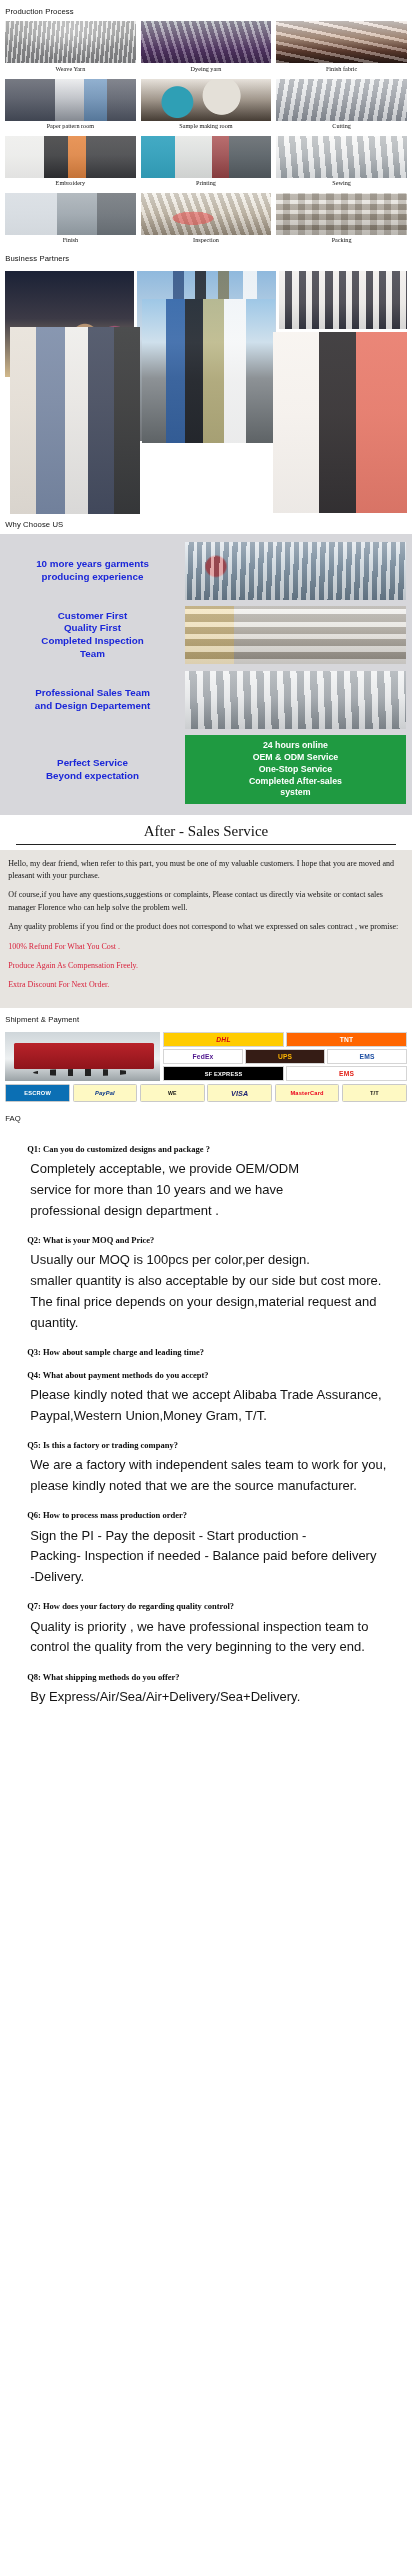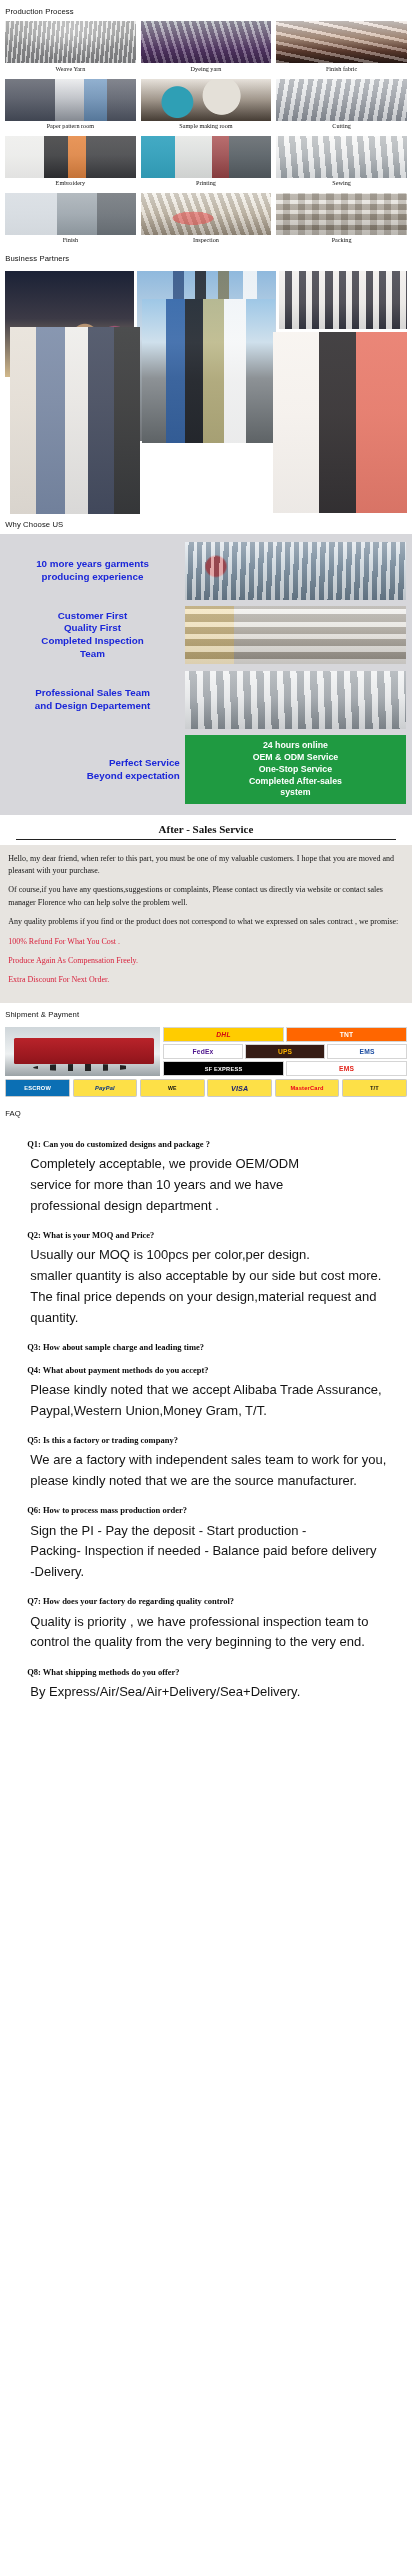--- a/index.html
+++ b/index.html
@@ -149,22 +149,22 @@
     padding:5.2px 4.1px;
     margin-right:6.2px;
     min-height:58px;
     display:flex; flex-direction:column; justify-content:center;
   }
 
   
   .as-title {
     text-align:center;
     font-family:"Liberation Serif", serif;
-    font-weight:bold;
-    font-size:11px;
+    font-weight:normal;
+    font-size:15px;
     padding:8.2px 0 2.1px 0;
     color:#111;
   }
   .as-rule { height:1px; background:#222; width:92%; margin:2.1px auto 5.2px auto; }
   .as-body {
     background:#e7e4e0;
     padding:7.2px 8.2px 9.3px 8.2px;
     font-family:"Liberation Serif", serif;
     font-size:8px;
     line-height:1.55;
@@ -199,21 +199,21 @@
   .lg.tnt { background:#ff6600; color:#fff; }
   .lg.fedex { background:#fff; color:#4d148c; }
   .lg.ups { background:#351c15; color:#ffb500; }
   .lg.ems { background:#fff; color:#1d4ea2; }
   .lg.sf { background:#000; color:#fff; font-size:5.7px; }
   .lg.ems2 { background:#fff; color:#e2231a; }
 
   .pay-row { display:flex; gap:2.6px; margin-top:3.1px; height:17.5px; }
   .pay {
     flex:1; display:flex; align-items:center; justify-content:center;
-    border:0.5px solid #c9c9c9; border-radius:1.5px; background:#fde047;
+    border:0.5px solid #c9c9c9; border-radius:1.5px; background:#fef9c3;
     font-weight:bold; font-size:5.7px; letter-spacing:0.2px;
   }
   .pay.escrow { background:#0b6fb4; color:#fff; }
   .pay.paypal { color:#003087; font-style:italic; }
   .pay.we { color:#111; font-size:5.2px; }
   .pay.visa { color:#1a1f71; font-style:italic; font-size:7.2px; }
   .pay.mc { color:#eb001b; }
   .pay.tt { color:#111; }
 
   
@@ -361,21 +361,21 @@
       <div class="why-pic wp2"></div>
     </div>
 
     <div class="why-row">
       <div class="why-text" style="white-space:pre-line;">Professional Sales Team
 and Design Departement</div>
       <div class="why-pic wp3"></div>
     </div>
 
     <div class="why-row">
-      <div class="why-text" style="white-space:pre-line;text-align:right;">Perfect Service
+      <div class="why-text" style="white-space:pre-line;">Perfect Service
 Beyond expectation</div>
       <div class="why-green" style="white-space:pre-line;">24 hours online
 OEM &amp; ODM Service
 One-Stop Service
 Completed After-sales
 system</div>
     </div>
 
   </div>
 

